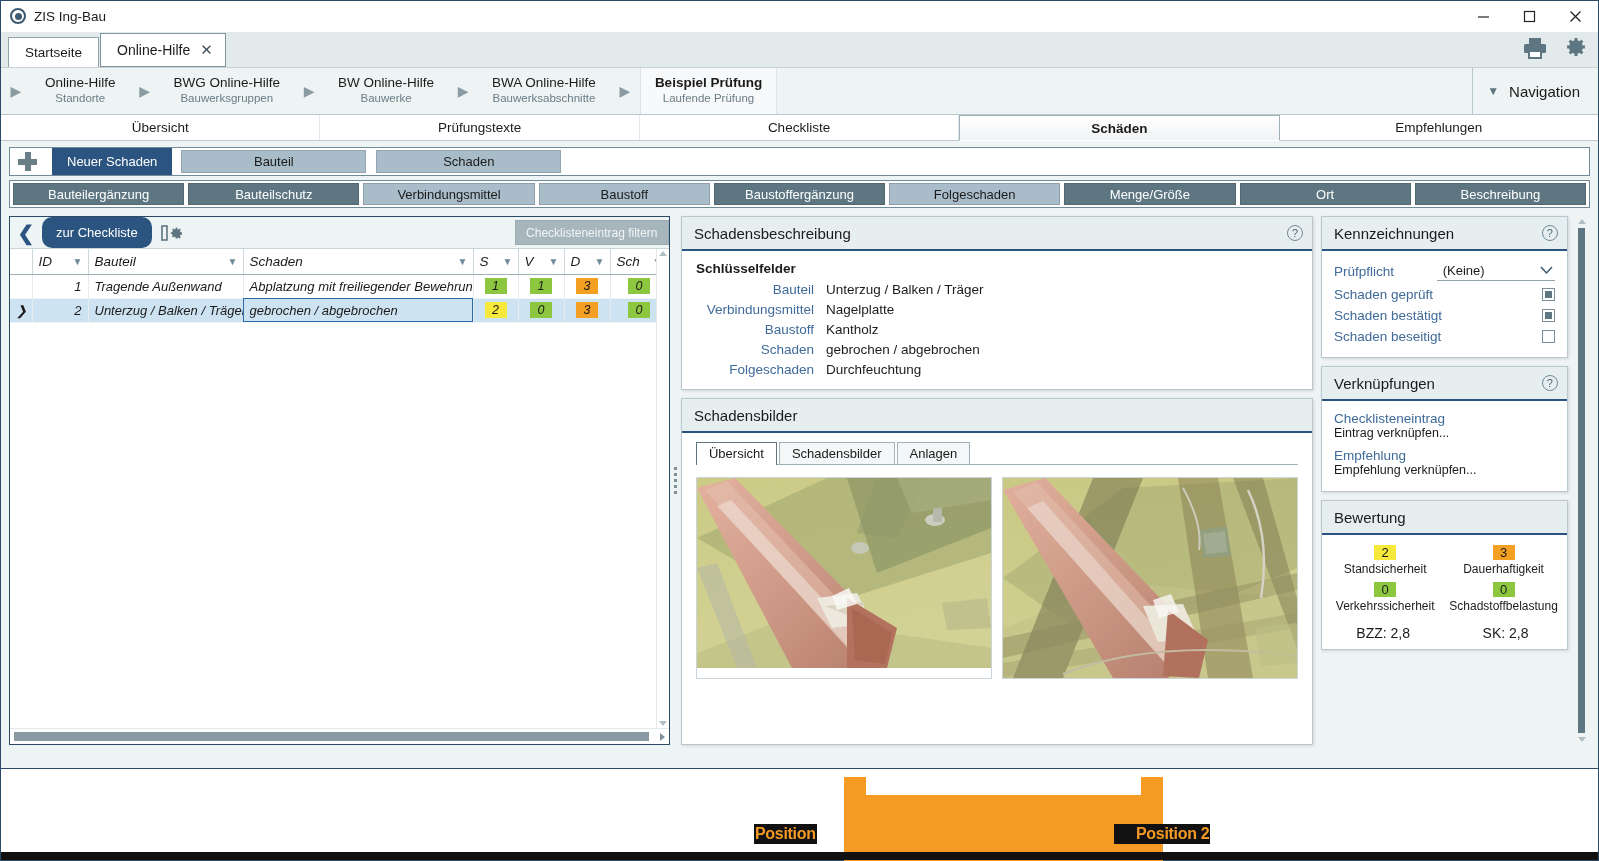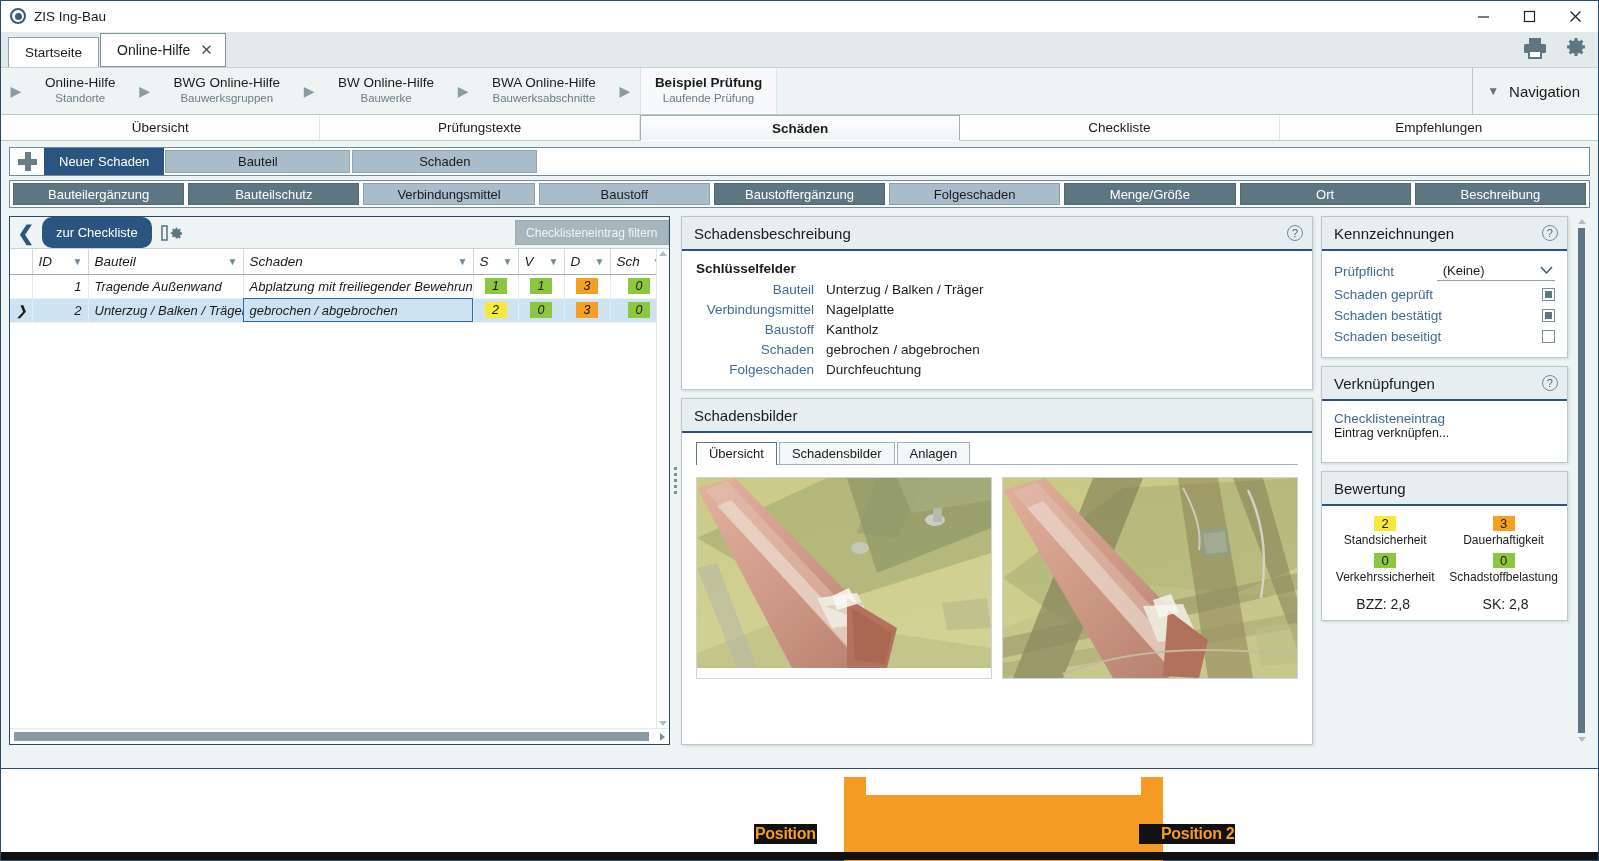--- a/index.html
+++ b/index.html
@@ -127,20 +127,21 @@
   .toolwrap {
     background: #eef3f4;
     padding: 6px 8px 0 8px;
   }
   .toolrow1 {
     height: 29px;
     background: #ffffff;
     border: 1px solid #6f8a99;
     display: flex; align-items: stretch;
     position: relative;
+    gap: 8px;
   }
   .plusbtn {
     width: 34px;
     display: flex; align-items: center; justify-content: center;
   }
   .plusbtn .plus {
     position: relative; width: 19px; height: 19px;
   }
   .plusbtn .plus:before, .plusbtn .plus:after {
     content: ""; position: absolute; background: #6a7e88;
@@ -453,25 +454,25 @@
     </div>
   </div>
 
   <div class="maintabs">
     <div class="mt">
         <span>Übersicht</span>
       </div>
     <div class="mt">
         <span>Prüfungstexte</span>
       </div>
+    <div class="mt">
+        <span>Checkliste</span>
+      </div>
     <div class="mt active">
         <span>Schäden</span>
-      </div>
-    <div class="mt">
-        <span>Checkliste</span>
       </div>
     <div class="mt">
         <span>Empfehlungen</span>
       </div>
   </div>
 
   <div class="toolwrap">
     <div class="toolrow1">
       <div class="plusbtn">
           <span class="plus"></span>
@@ -769,20 +770,24 @@
       <div class="card">
         <div class="card-hd">
           <span class="ttl">Verknüpfungen</span>
           <span class="helpic">?</span>
         </div>
         <div style="padding:10px 12px 14px 12px">
           <div style="margin-bottom:8px">
             <div class="link">Checklisteneintrag</div>
             <div class="sublink">Eintrag verknüpfen...</div>
           </div>
+          <div>
+            <div class="link">Empfehlung</div>
+            <div class="sublink">Empfehlung verknüpfen...</div>
+          </div>
         </div>
       </div>
 
       <div class="card">
         <div class="card-hd">
           <span class="ttl">Bewertung</span>
         </div>
         <div>
           <div class="ratings">
             <div class="rcol">
@@ -811,17 +816,17 @@
       <div class="bar"></div>
       <span class="tri dn"></span>
     </div>
   </div>
 
   <div class="bottomstrip">
     <div class="orangeshape">
       <div class="notch"></div>
     </div>
     <span class="poslabel" style="left:753px; top:55px;">Position</span>
-    <span class="poslabel" style="left:1138px; top:55px;padding-left:22px;">Position 2</span>
+    <span class="poslabel" style="left:1113px; top:55px;padding-left:22px;">Position 2</span>
     <div class="blackbar"></div>
   </div>
 
 </div>
 
 </body></html>

